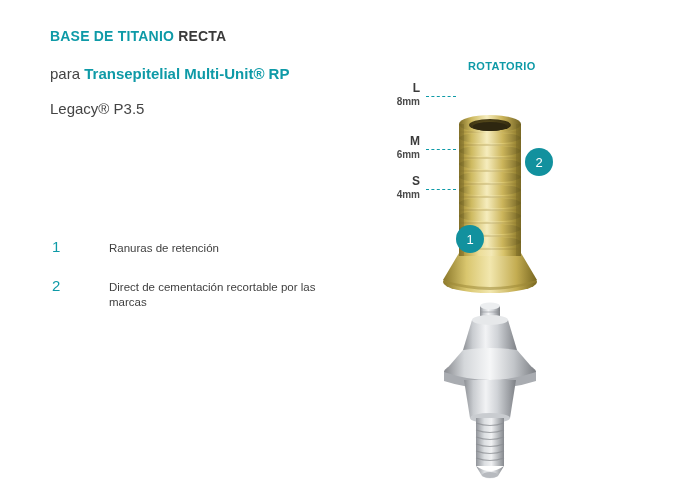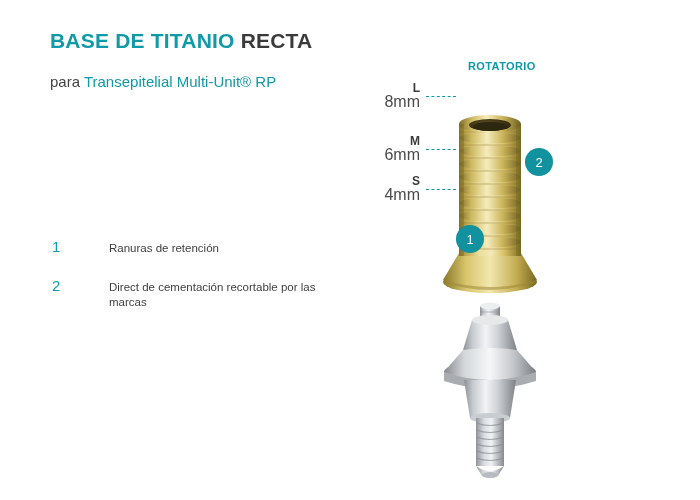--- a/index.html
+++ b/index.html
@@ -18,38 +18,38 @@
 
   
   .left-col {
     position: absolute;
     left: 50px;
     top: 28px;
     width: 310px;
   }
 
   .title {
-    font-size: 21px;
+    font-size: 14px;
     font-weight: bold;
     letter-spacing: 0.2px;
     margin-bottom: 20px;
     line-height: 1.2;
   }
   .title .teal { color: #0e9aa7; }
   .title .dark { color: #3a3a3a; }
 
   .subline {
     font-size: 15px;
     color: #444444;
     margin-bottom: 16px;
     line-height: 1.25;
   }
   .subline .hl {
     color: #0e9aa7;
-    font-weight: normal;
+    font-weight: bold;
   }
 
   
   .legend {
     position: absolute;
     left: 52px;
     top: 240px;
     width: 270px;
   }
   .legend-row {
@@ -99,23 +99,24 @@
     text-align: right;
     width: 52px;
   }
   .meas .m-letter {
     font-size: 12px;
     font-weight: bold;
     color: #3b3b3b;
     line-height: 13px;
   }
   .meas .m-val {
-    font-size: 16px;
+    font-size: 10px;
     color: #4a4a4a;
     line-height: 13px;
+    font-weight: bold;
   }
   .meas-l { left: 8px;  top: 62px; }
   .meas-m { left: 8px;  top: 115px; }
   .meas-s { left: 8px;  top: 155px; }
 
   
   .dash {
     position: absolute;
     height: 0;
     border-top: 1.5px dashed #0e9aa7;
@@ -155,20 +156,23 @@
   <div class="title">
     <span class="teal">BASE DE TITANIO</span>
     <span class="dark">RECTA</span>
   </div>
 
   <div class="subline">
     <span>para </span><span class="hl">Transepitelial Multi-Unit® RP</span>
   </div>
 
 
+  <div class="subline">
+    <span>Legacy® P3.5</span>
+  </div>
 
 </div>
 
 <div class="legend">
 
   <div class="legend-row">
     <div class="legend-num">1</div>
     <div class="legend-text">Ranuras de retención</div>
   </div>
 

